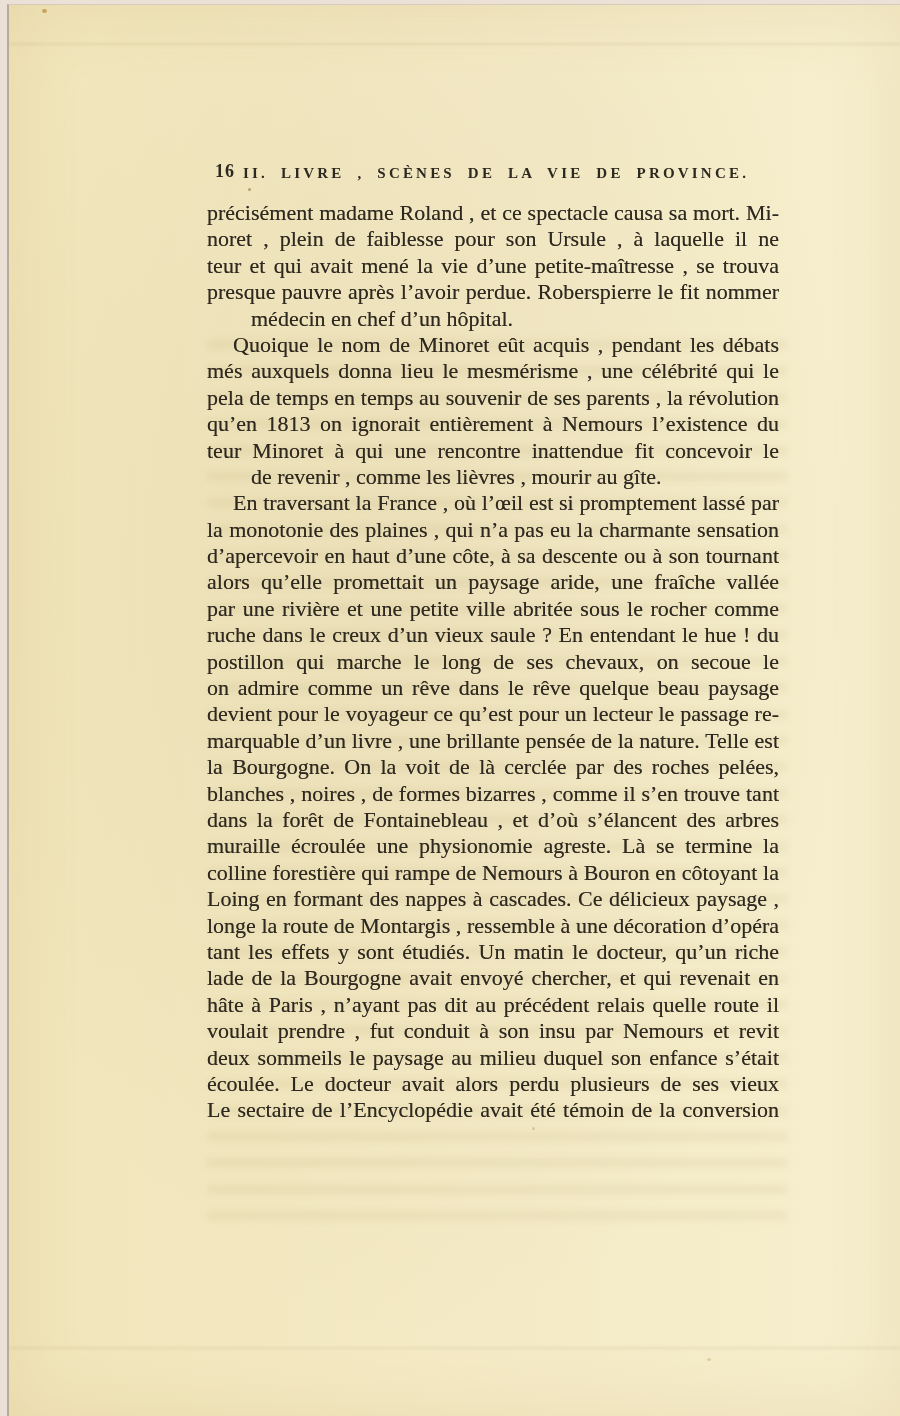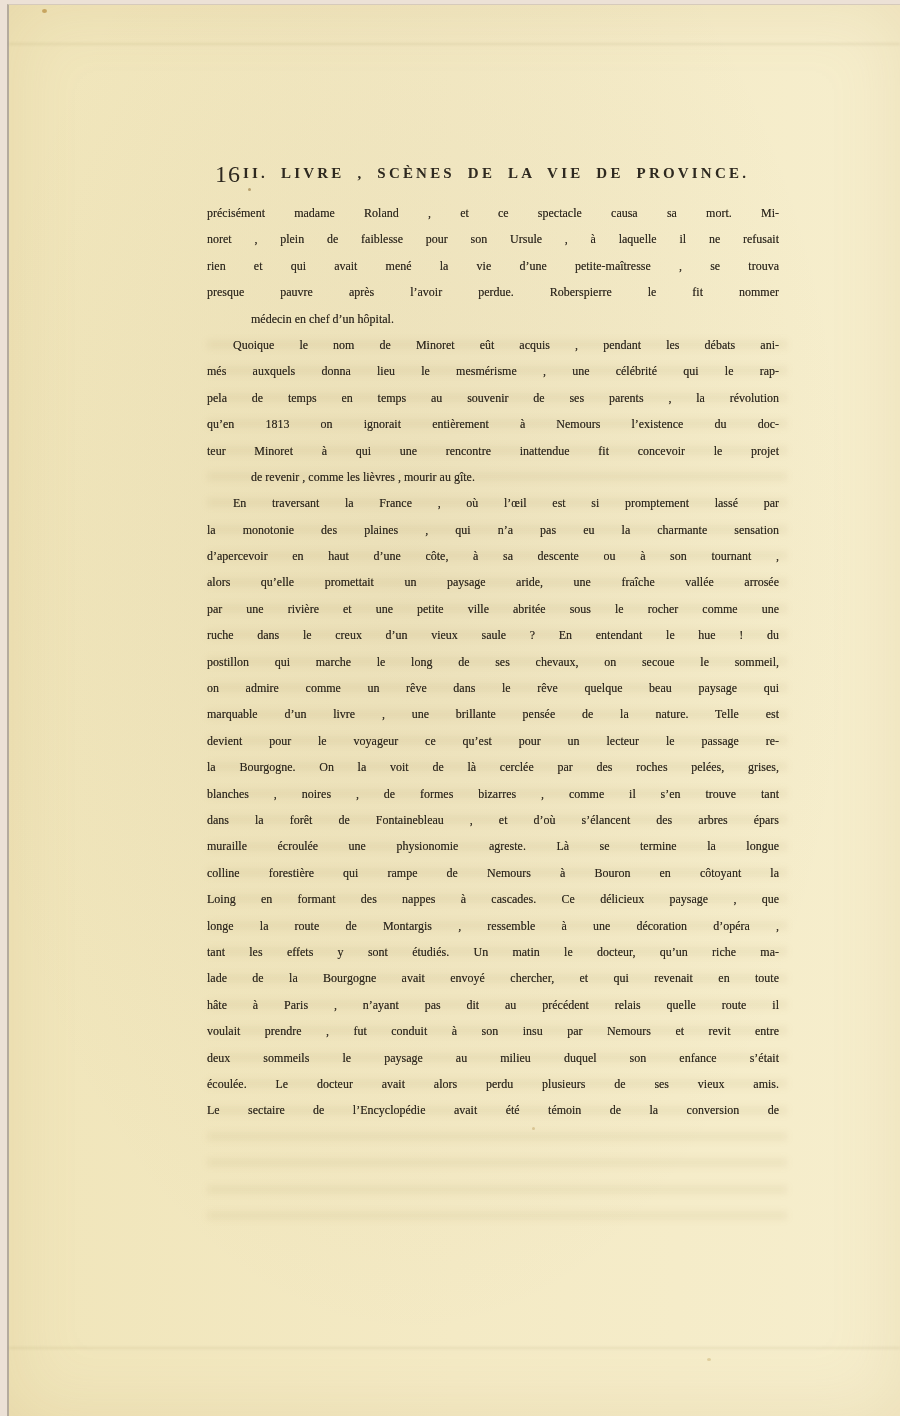--- a/index.html
+++ b/index.html
@@ -49,35 +49,35 @@
     left: 198px; top: 156px; width: 572px;
     color: var(--ink, #2e2920);
   }
   .page-header {
     position: relative;
     height: 30px;
     margin-bottom: 9px;
   }
   .pagenum {
     position: absolute; left: 8px; top: 0;
-    font-size: 24px; font-weight: 400; letter-spacing: 1px;
+    font-size: 18px; font-weight: 700; letter-spacing: 1px;
   }
   .running {
     display: block; 
     padding-left: 36px;
     font-size: 15px; font-weight: 700;
     letter-spacing: 3.2px; word-spacing: 6px;
     padding-top: 4px;
     white-space: nowrap;
   }
   .body-text { position: relative; }
   .para { margin: 0; }
   .line {
     height: 26.4px; line-height: 26.4px;
-    font-size: 12px;
+    font-size: 22px;
     text-align: justify; text-align-last: justify;
     overflow: hidden;
     text-shadow: 0 0 0.5px rgba(40,30,18,0.55);
     font-family: Liberation Serif, serif;
   }
   .line.indent { text-indent: 26px; }
   .line.endline { text-align-last: left; margin-left: 44px; }
 </style>
 </head>
 <body>
@@ -94,43 +94,43 @@
 
     <div class="text-column">
       <div class="page-header">
         <span class="pagenum">16</span>
         <span class="running">II. LIVRE , SCÈNES DE LA VIE DE PROVINCE.</span>
       </div>
       <div class="body-text" id="body-text">
           <div class="para">
             <div class="line">précisément madame Roland , et ce spectacle causa sa mort. Mi-</div>
             <div class="line">noret , plein de faiblesse pour son Ursule , à laquelle il ne refusait</div>
-            <div class="line">rien et qui avait mené la vie d’une petite-maîtresse , se trouva</div>
+            <div class="line">teur et qui avait mené la vie d’une petite-maîtresse , se trouva</div>
             <div class="line">presque pauvre après l’avoir perdue. Roberspierre le fit nommer</div>
             <div class="line endline">médecin en chef d’un hôpital.</div>
           </div>
           <div class="para">
             <div class="line indent">Quoique le nom de Minoret eût acquis , pendant les débats ani-</div>
             <div class="line">més auxquels donna lieu le mesmérisme , une célébrité qui le rap-</div>
             <div class="line">pela de temps en temps au souvenir de ses parents , la révolution</div>
             <div class="line">qu’en 1813 on ignorait entièrement à Nemours l’existence du doc-</div>
             <div class="line">teur Minoret à qui une rencontre inattendue fit concevoir le projet</div>
             <div class="line endline">de revenir , comme les lièvres , mourir au gîte.</div>
           </div>
           <div class="para">
             <div class="line indent">En traversant la France , où l’œil est si promptement lassé par</div>
             <div class="line">la monotonie des plaines , qui n’a pas eu la charmante sensation</div>
             <div class="line">d’apercevoir en haut d’une côte, à sa descente ou à son tournant ,</div>
             <div class="line">alors qu’elle promettait un paysage aride, une fraîche vallée arrosée</div>
             <div class="line">par une rivière et une petite ville abritée sous le rocher comme une</div>
             <div class="line">ruche dans le creux d’un vieux saule ? En entendant le hue ! du</div>
             <div class="line">postillon qui marche le long de ses chevaux, on secoue le sommeil,</div>
             <div class="line">on admire comme un rêve dans le rêve quelque beau paysage qui</div>
+            <div class="line">devient pour le voyageur ce qu’est pour un lecteur le passage re-</div>
             <div class="line">marquable d’un livre , une brillante pensée de la nature. Telle est</div>
-            <div class="line">devient pour le voyageur ce qu’est pour un lecteur le passage re-</div>
             <div class="line">la Bourgogne. On la voit de là cerclée par des roches pelées, grises,</div>
             <div class="line">blanches , noires , de formes bizarres , comme il s’en trouve tant</div>
             <div class="line">dans la forêt de Fontainebleau , et d’où s’élancent des arbres épars</div>
             <div class="line">muraille écroulée une physionomie agreste. Là se termine la longue</div>
             <div class="line">colline forestière qui rampe de Nemours à Bouron en côtoyant la</div>
             <div class="line">Loing en formant des nappes à cascades. Ce délicieux paysage , que</div>
             <div class="line">longe la route de Montargis , ressemble à une décoration d’opéra ,</div>
             <div class="line">tant les effets y sont étudiés. Un matin le docteur, qu’un riche ma-</div>
             <div class="line">lade de la Bourgogne avait envoyé chercher, et qui revenait en toute</div>
             <div class="line">hâte à Paris , n’ayant pas dit au précédent relais quelle route il</div>

